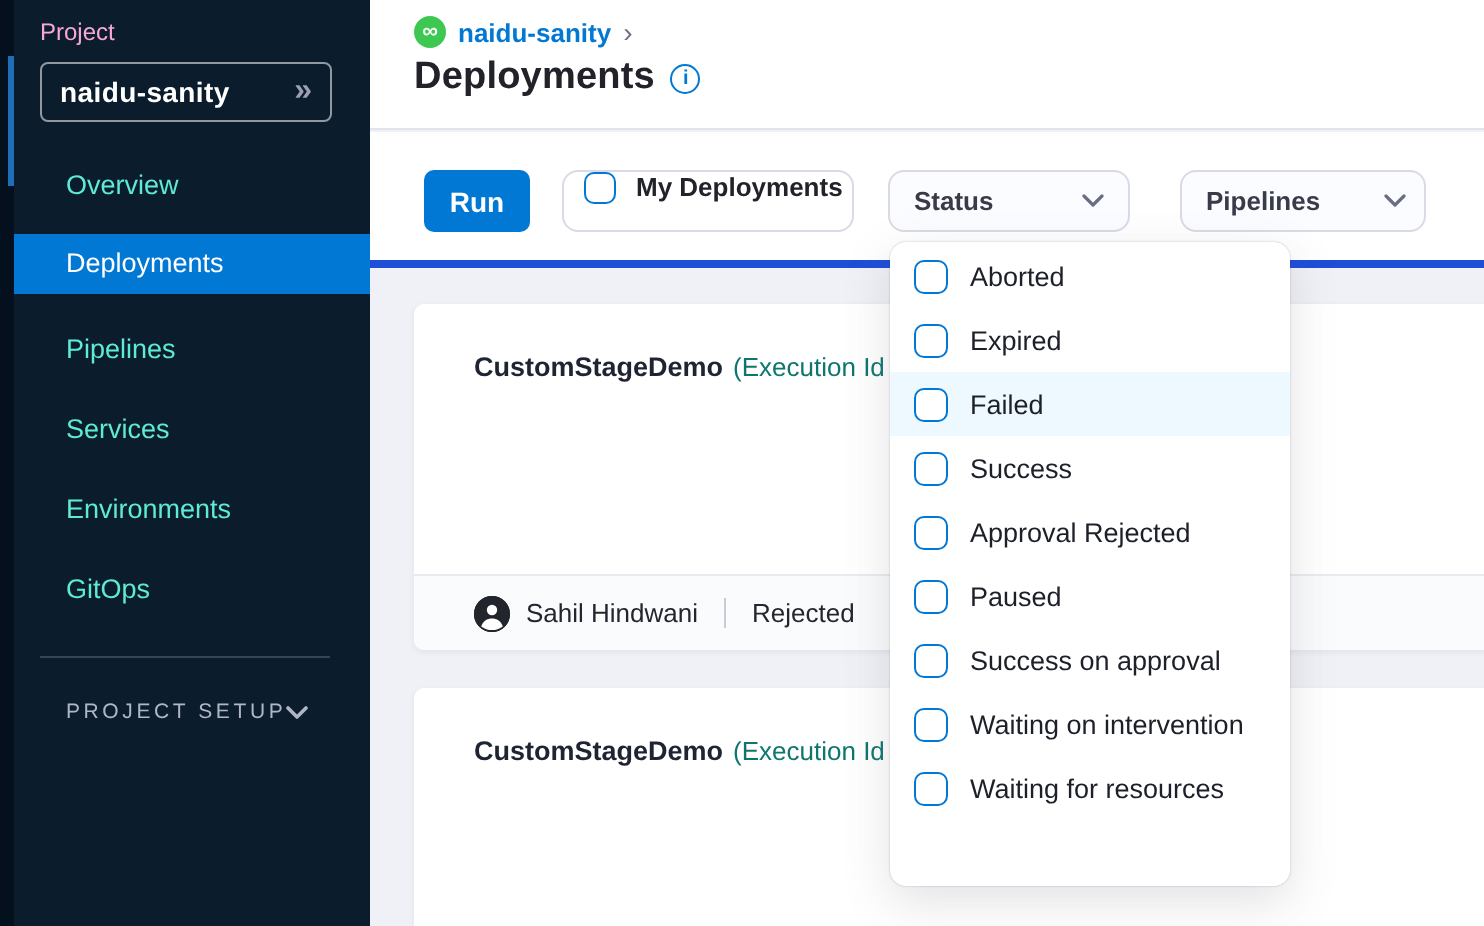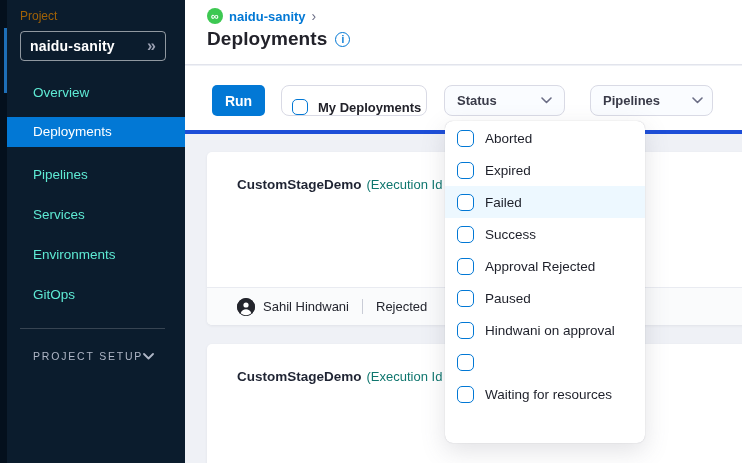--- a/index.html
+++ b/index.html
@@ -6,21 +6,21 @@
   html,body { width:742px; height:463px; }
   body {
     position:relative; overflow:hidden; background:#fff;
     font-family:"Liberation Sans", sans-serif;
     -webkit-font-smoothing:antialiased;
   }
   
   .sidebar { position:absolute; left:0; top:0; width:185px; height:463px; background:#0B1C2D; z-index:2; }
   .rail { position:absolute; left:0; top:0; width:7px; height:463px; background:#04101D; }
   .rail-indicator { position:absolute; left:4px; top:28px; width:3px; height:65px; background:#1E6FB8; }
-  .project-label { position:absolute; left:20px; top:9px; font-size:12px; color:#a16207; }
+  .project-label { position:absolute; left:20px; top:9px; font-size:12px; color:#f9a8d4; }
   .project-box { position:absolute; left:20px; top:31px; width:146px; height:30px;
     border:1px solid rgba(255,255,255,0.55); border-radius:4px; display:flex; align-items:center;
     padding:0 9px; color:#fff; cursor:pointer; }
   .project-name { flex:1; font-size:14px; font-weight:700; letter-spacing:0.2px; white-space:nowrap; overflow:hidden; }
   .project-expand { color:#9AA0B2; font-size:16px; font-weight:700; letter-spacing:-3px; padding-right:3px; }
   .nav-item { position:absolute; left:7px; width:178px; height:30px; line-height:30px;
     padding-left:26px; color:#5eead4; font-size:13.5px; cursor:pointer; white-space:nowrap; }
   .nav-item.active { background:#0278D5; color:#FFFFFF; }
   .side-divider { position:absolute; left:20px; top:328px; width:145px; height:1px; background:rgba(255,255,255,0.18); }
   .section-header { position:absolute; left:33px; top:350px; display:flex; align-items:center; gap:0;
@@ -35,21 +35,21 @@
   .breadcrumb-link { font-size:13px; font-weight:600; color:#0278D5; cursor:pointer; }
   .breadcrumb-chevron { font-size:14px; color:#6B6D85; }
   .title-row { position:absolute; left:22px; top:28px; display:flex; align-items:center; gap:8px; }
   .page-title { font-size:19px; font-weight:700; color:#22222A; letter-spacing:0.1px; }
   .info-icon { width:15px; height:15px; border:1.5px solid #0278D5; border-radius:50%; color:#0278D5;
     font-size:10px; font-weight:700; display:grid; place-items:center; cursor:pointer; }
   .toolbar { position:absolute; left:0; top:66px; width:557px; height:68px; background:#fff; border-bottom:4px solid #1d4ed8; }
   .run-btn { position:absolute; left:27px; top:19px; width:53px; height:31px; background:#0278D5; color:#fff;
     border:none; border-radius:5px; font-size:14px; font-weight:600; font-family:inherit; cursor:pointer; }
   .pill { position:absolute; left:96px; top:19px; width:146px; height:31px; background:#fff;
-    border:1px solid #D9DAE5; border-radius:8px; display:flex; align-items:flex-end; gap:10px; padding:0 10px; cursor:pointer; }
+    border:1px solid #D9DAE5; border-radius:8px; display:flex; align-items:flex-start; gap:10px; padding:0 10px; cursor:pointer; }
   .checkbox { width:16px; height:16px; min-width:16px; background:#fff; border:1.7px solid #0278D5; border-radius:5px; cursor:pointer; }
   .pill-label { font-size:13px; font-weight:600; color:#22222A; white-space:nowrap; }
   .select { position:absolute; top:19px; height:31px; background:#FAFCFF; border:1px solid #D9DAE5; border-radius:8px;
     display:flex; align-items:center; justify-content:space-between; padding:0 12px;
     font-size:13px; font-weight:600; color:#3A3B49; cursor:pointer;gap:32px; }
   .select.status { left:259px; width:121px; }
   .select.pipelines { left:405px; width:123px; }
   
   .content { position:absolute; left:0; top:135px; width:557px; height:328px; overflow:hidden; }
   .card { position:absolute; left:22px; width:545px; background:#fff; border-radius:5px;
@@ -191,22 +191,23 @@
   <div class="option">
     <span class="checkbox"></span>
     <span>Approval Rejected</span>
   </div>
   <div class="option">
     <span class="checkbox"></span>
     <span>Paused</span>
   </div>
   <div class="option">
     <span class="checkbox"></span>
-    <span>Hindwani on approval</span>
-  </div>
-  <div class="option">
-    <span class="checkbox"></span>
+    <span>Success on approval</span>
+  </div>
+  <div class="option">
+    <span class="checkbox"></span>
+    <span>Waiting on intervention</span>
   </div>
   <div class="option">
     <span class="checkbox"></span>
     <span>Waiting for resources</span>
   </div>
 </div>
 
 </body></html>

